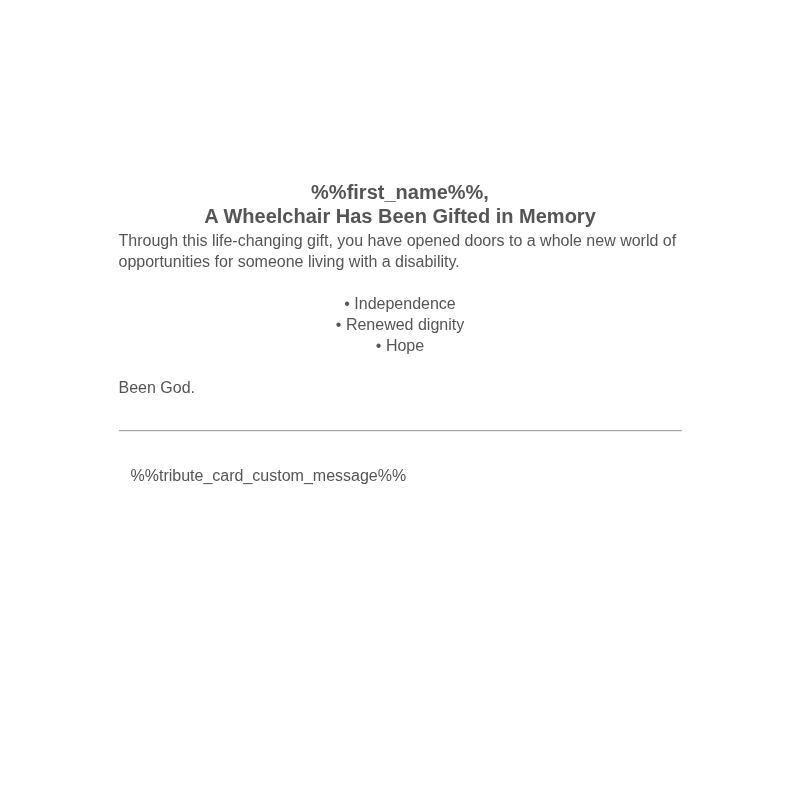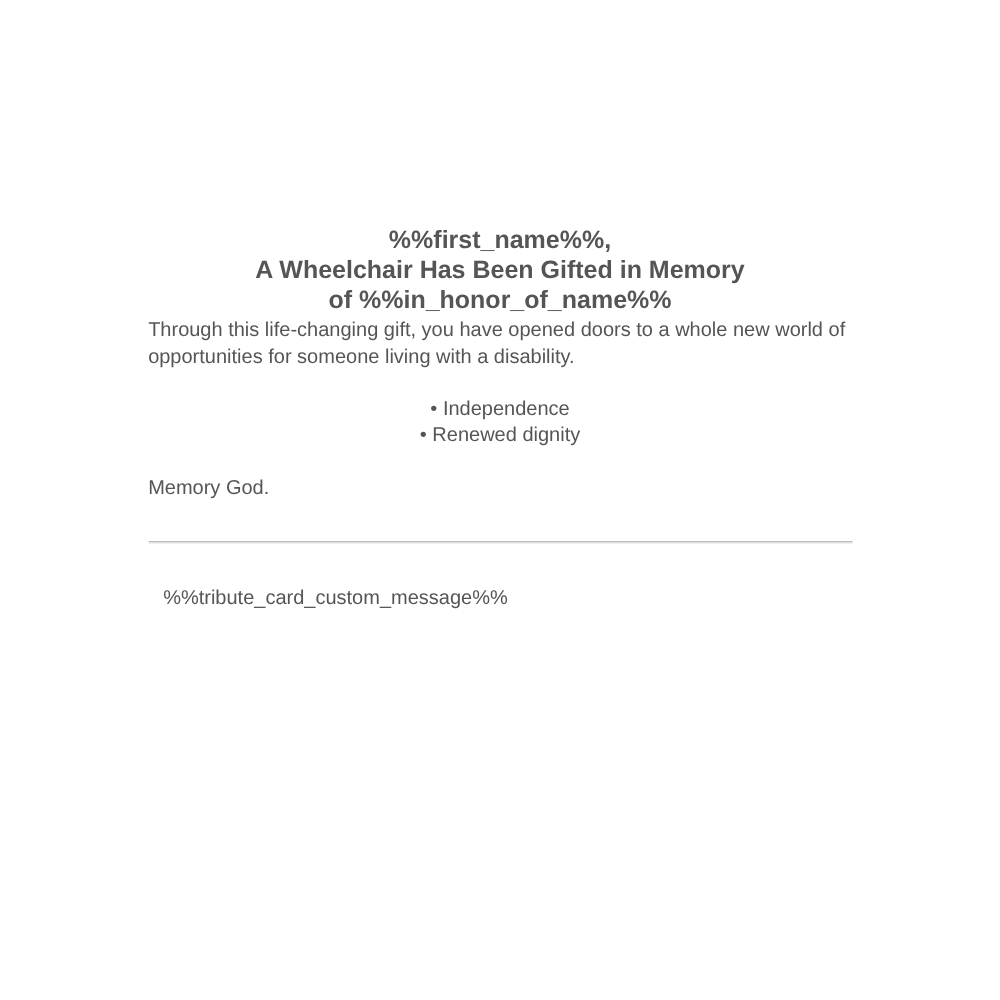--- a/index.html
+++ b/index.html
@@ -47,38 +47,41 @@
 </style>
 </head>
 <body>
 
 <div class="page">
   <div class="content">
 
     <h1 class="heading">
       <span class="h-line">%%first_name%%,</span>
       <span class="h-line">A Wheelchair Has Been Gifted in Memory</span>
-      <span class="h-line">of %%in_honor_of_name%%</span>
     </h1>
 
     <p class="para">Through this life-changing gift, you have opened doors to a whole new world of opportunities for someone living with a disability.</p>
 
 
     <div class="bullet-list">
       <div class="bullet-row">
         <span class="bullet-marker">•</span>
         <span class="bullet-text">Independence</span>
       </div>
       <div class="bullet-row">
         <span class="bullet-marker">•</span>
         <span class="bullet-text">Renewed dignity</span>
       </div>
+      <div class="bullet-row">
+        <span class="bullet-marker">•</span>
+        <span class="bullet-text">Hope</span>
+      </div>
     </div>
 
 
-    <p class="para">Memory God.</p>
+    <p class="para">Been God.</p>
 
     <hr class="divider">
 
     <p class="custom-message">%%tribute_card_custom_message%%</p>
 
   </div>
 </div>
 
 </body></html>

